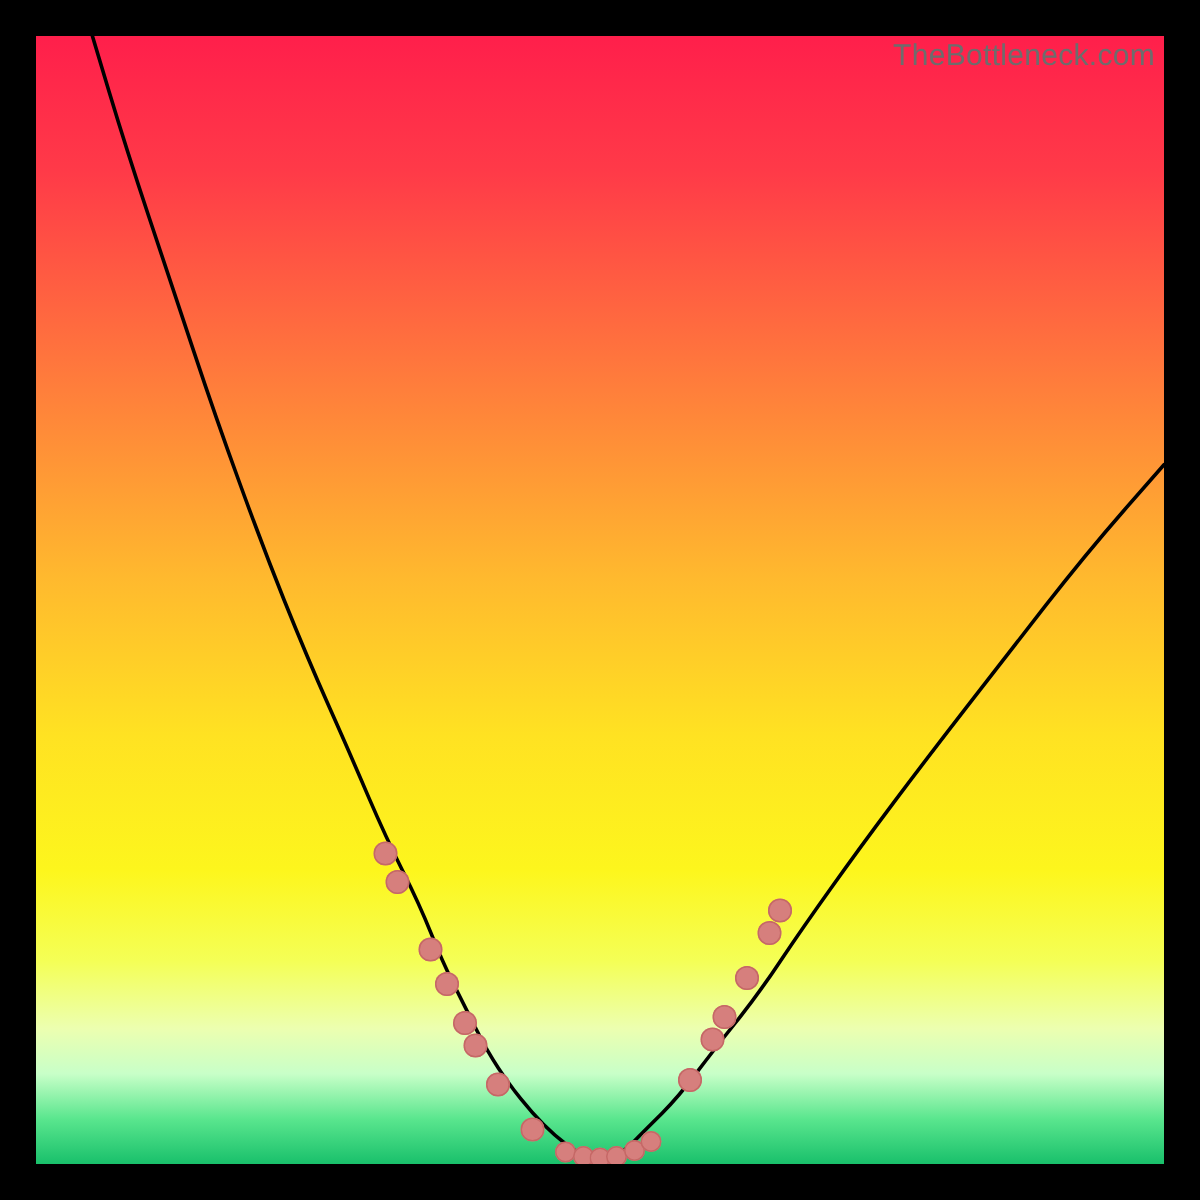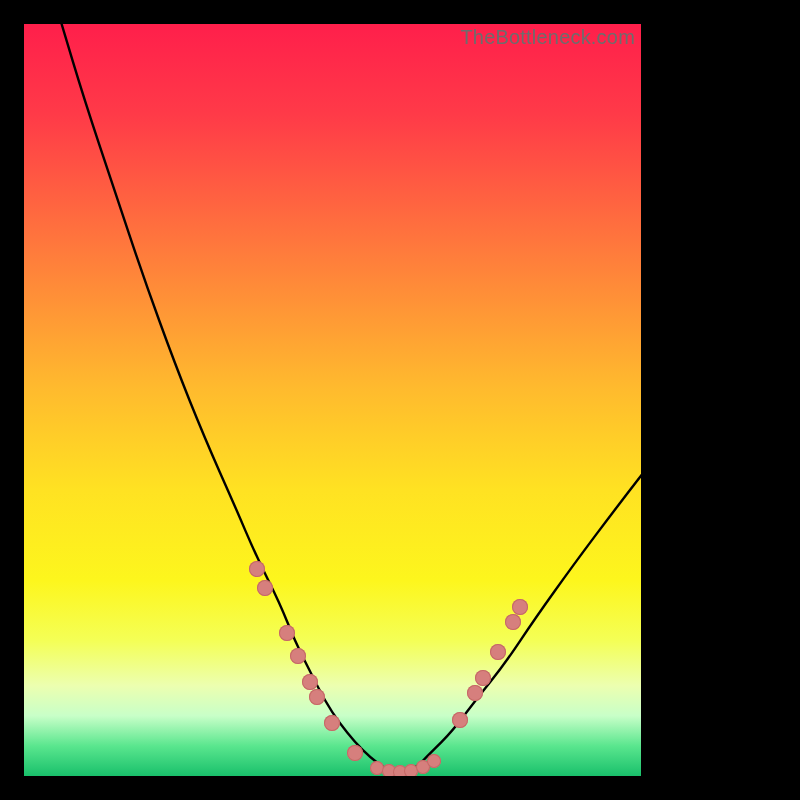--- a/index.html
+++ b/index.html
@@ -16,21 +16,21 @@
     left: 0;
     top: 0;
     width: 800px;
     height: 800px;
     background: #000;
   }
   .plot {
     position: absolute;
     left: 24px;
     top: 24px;
-    width: 617px;
+    width: 752px;
     height: 752px;
     overflow: hidden;
   }
   .gradient {
     position: absolute;
     left: 0;
     top: 0;
     width: 100%;
     height: 100%;
   }

